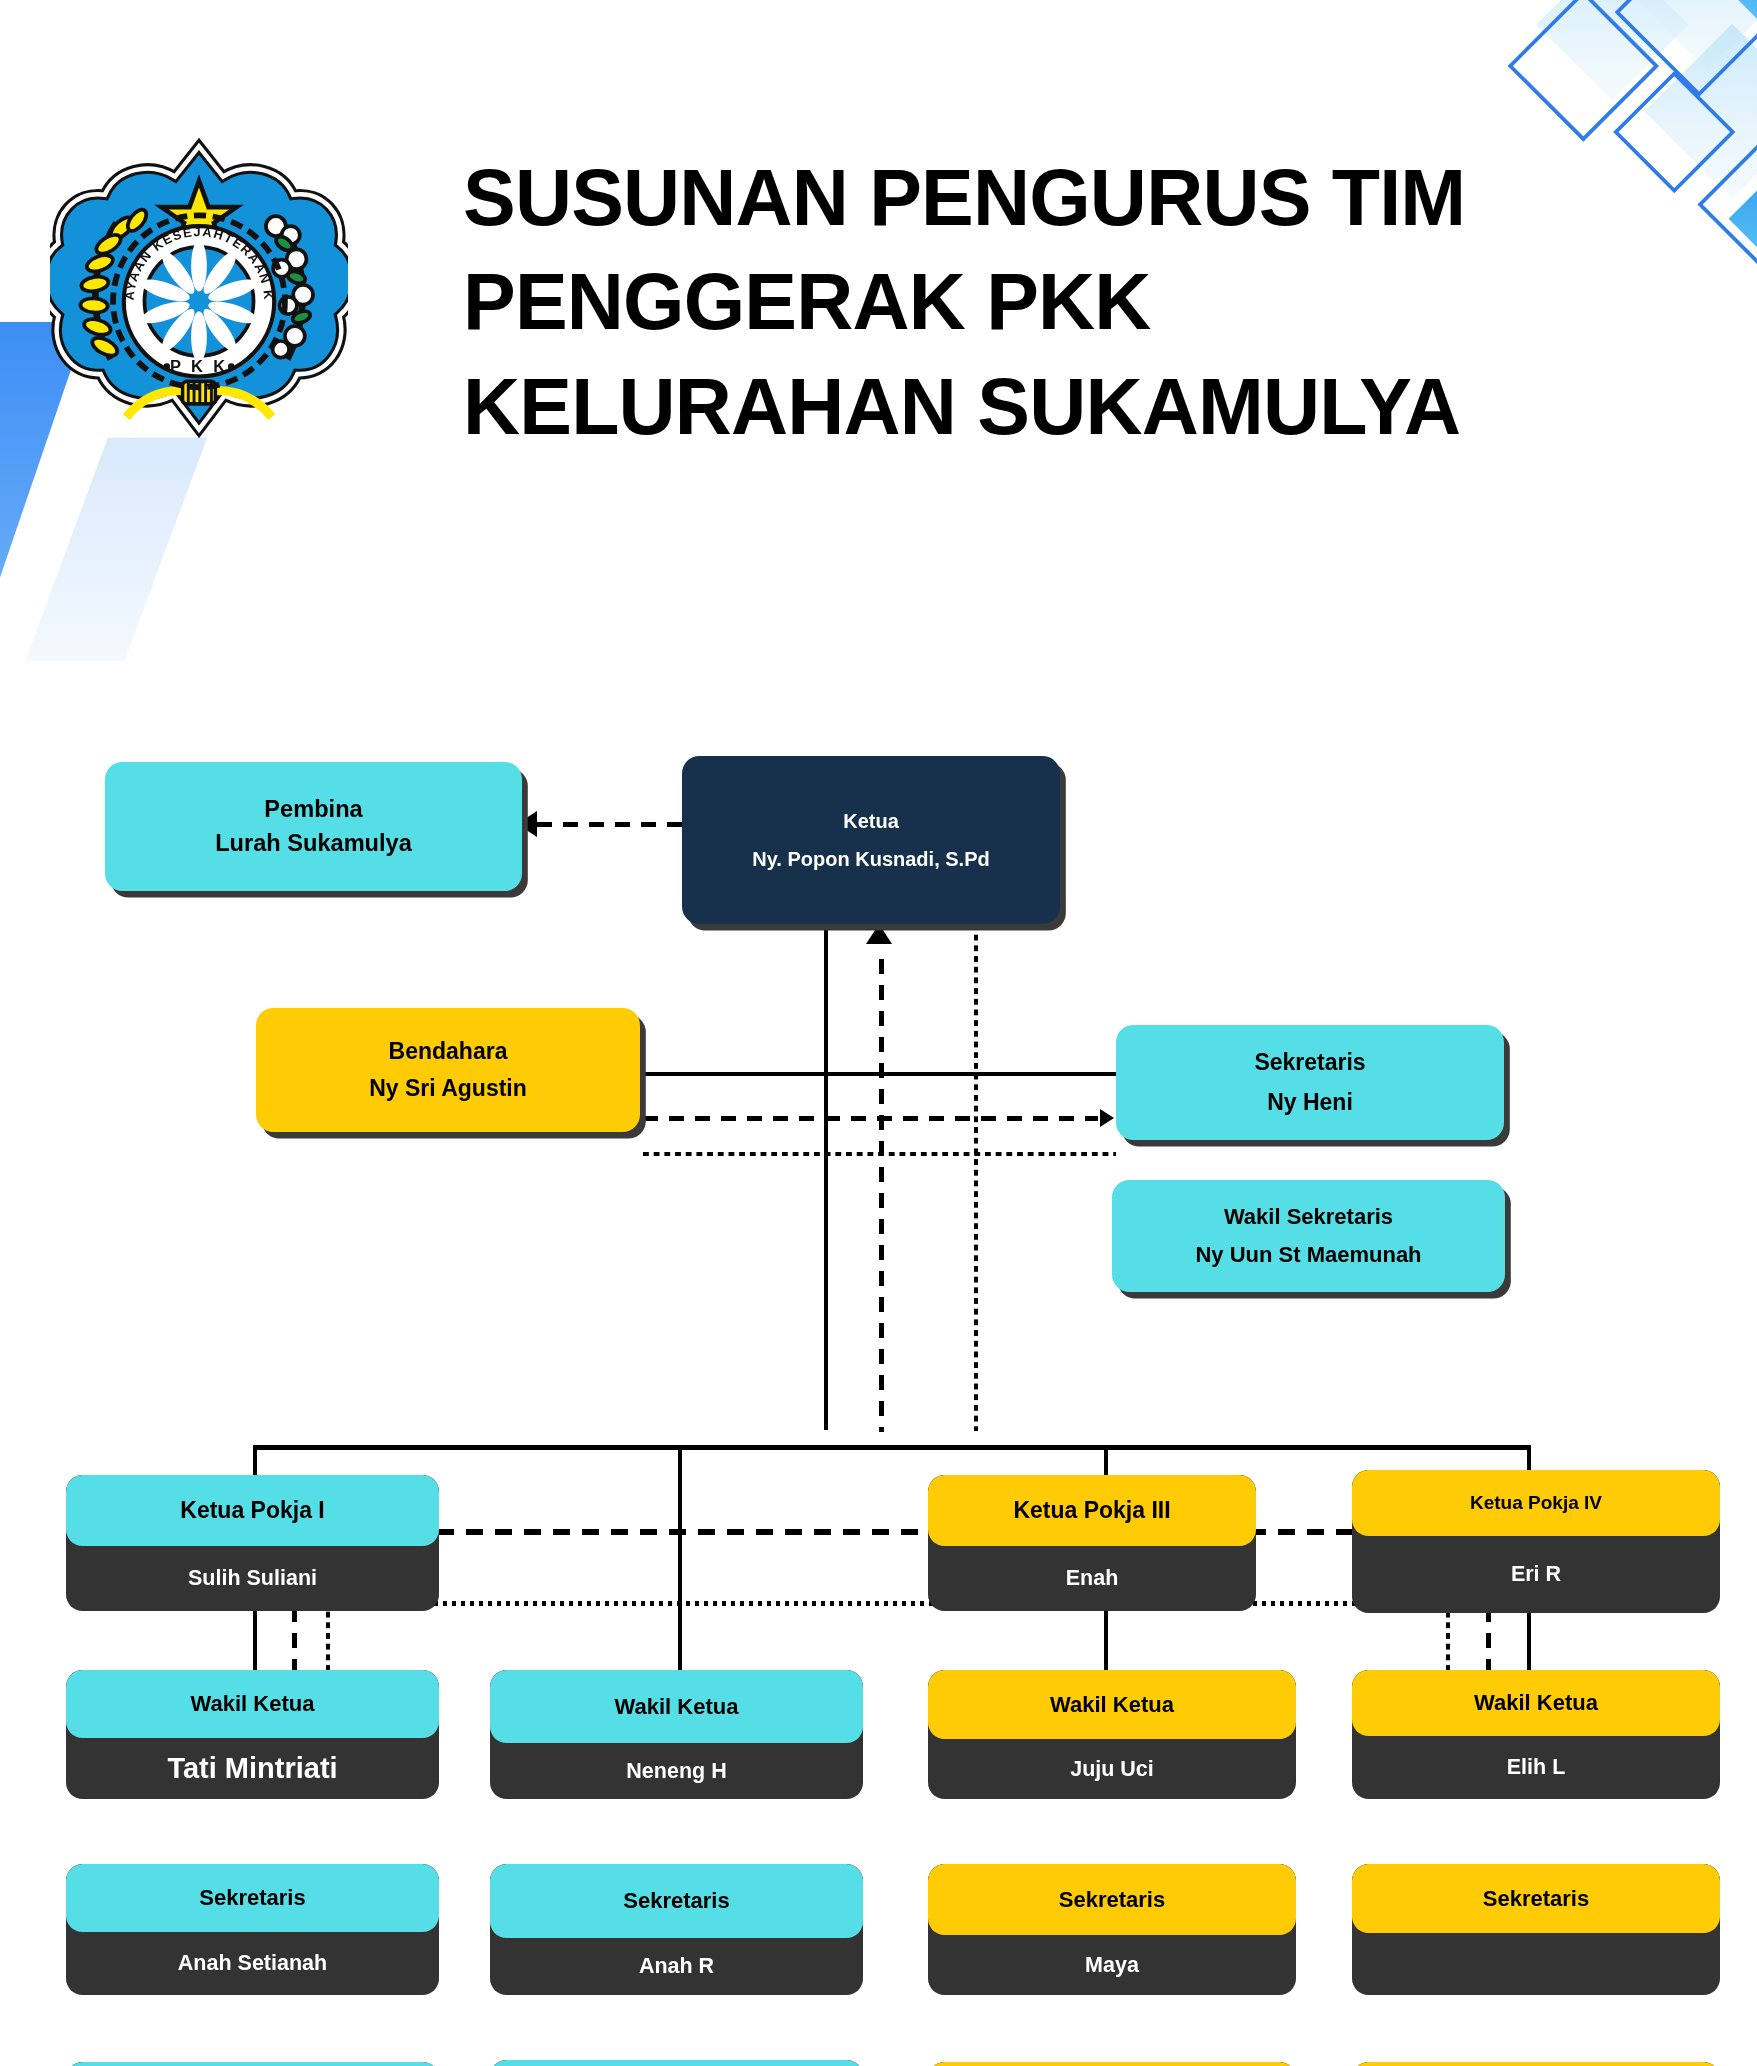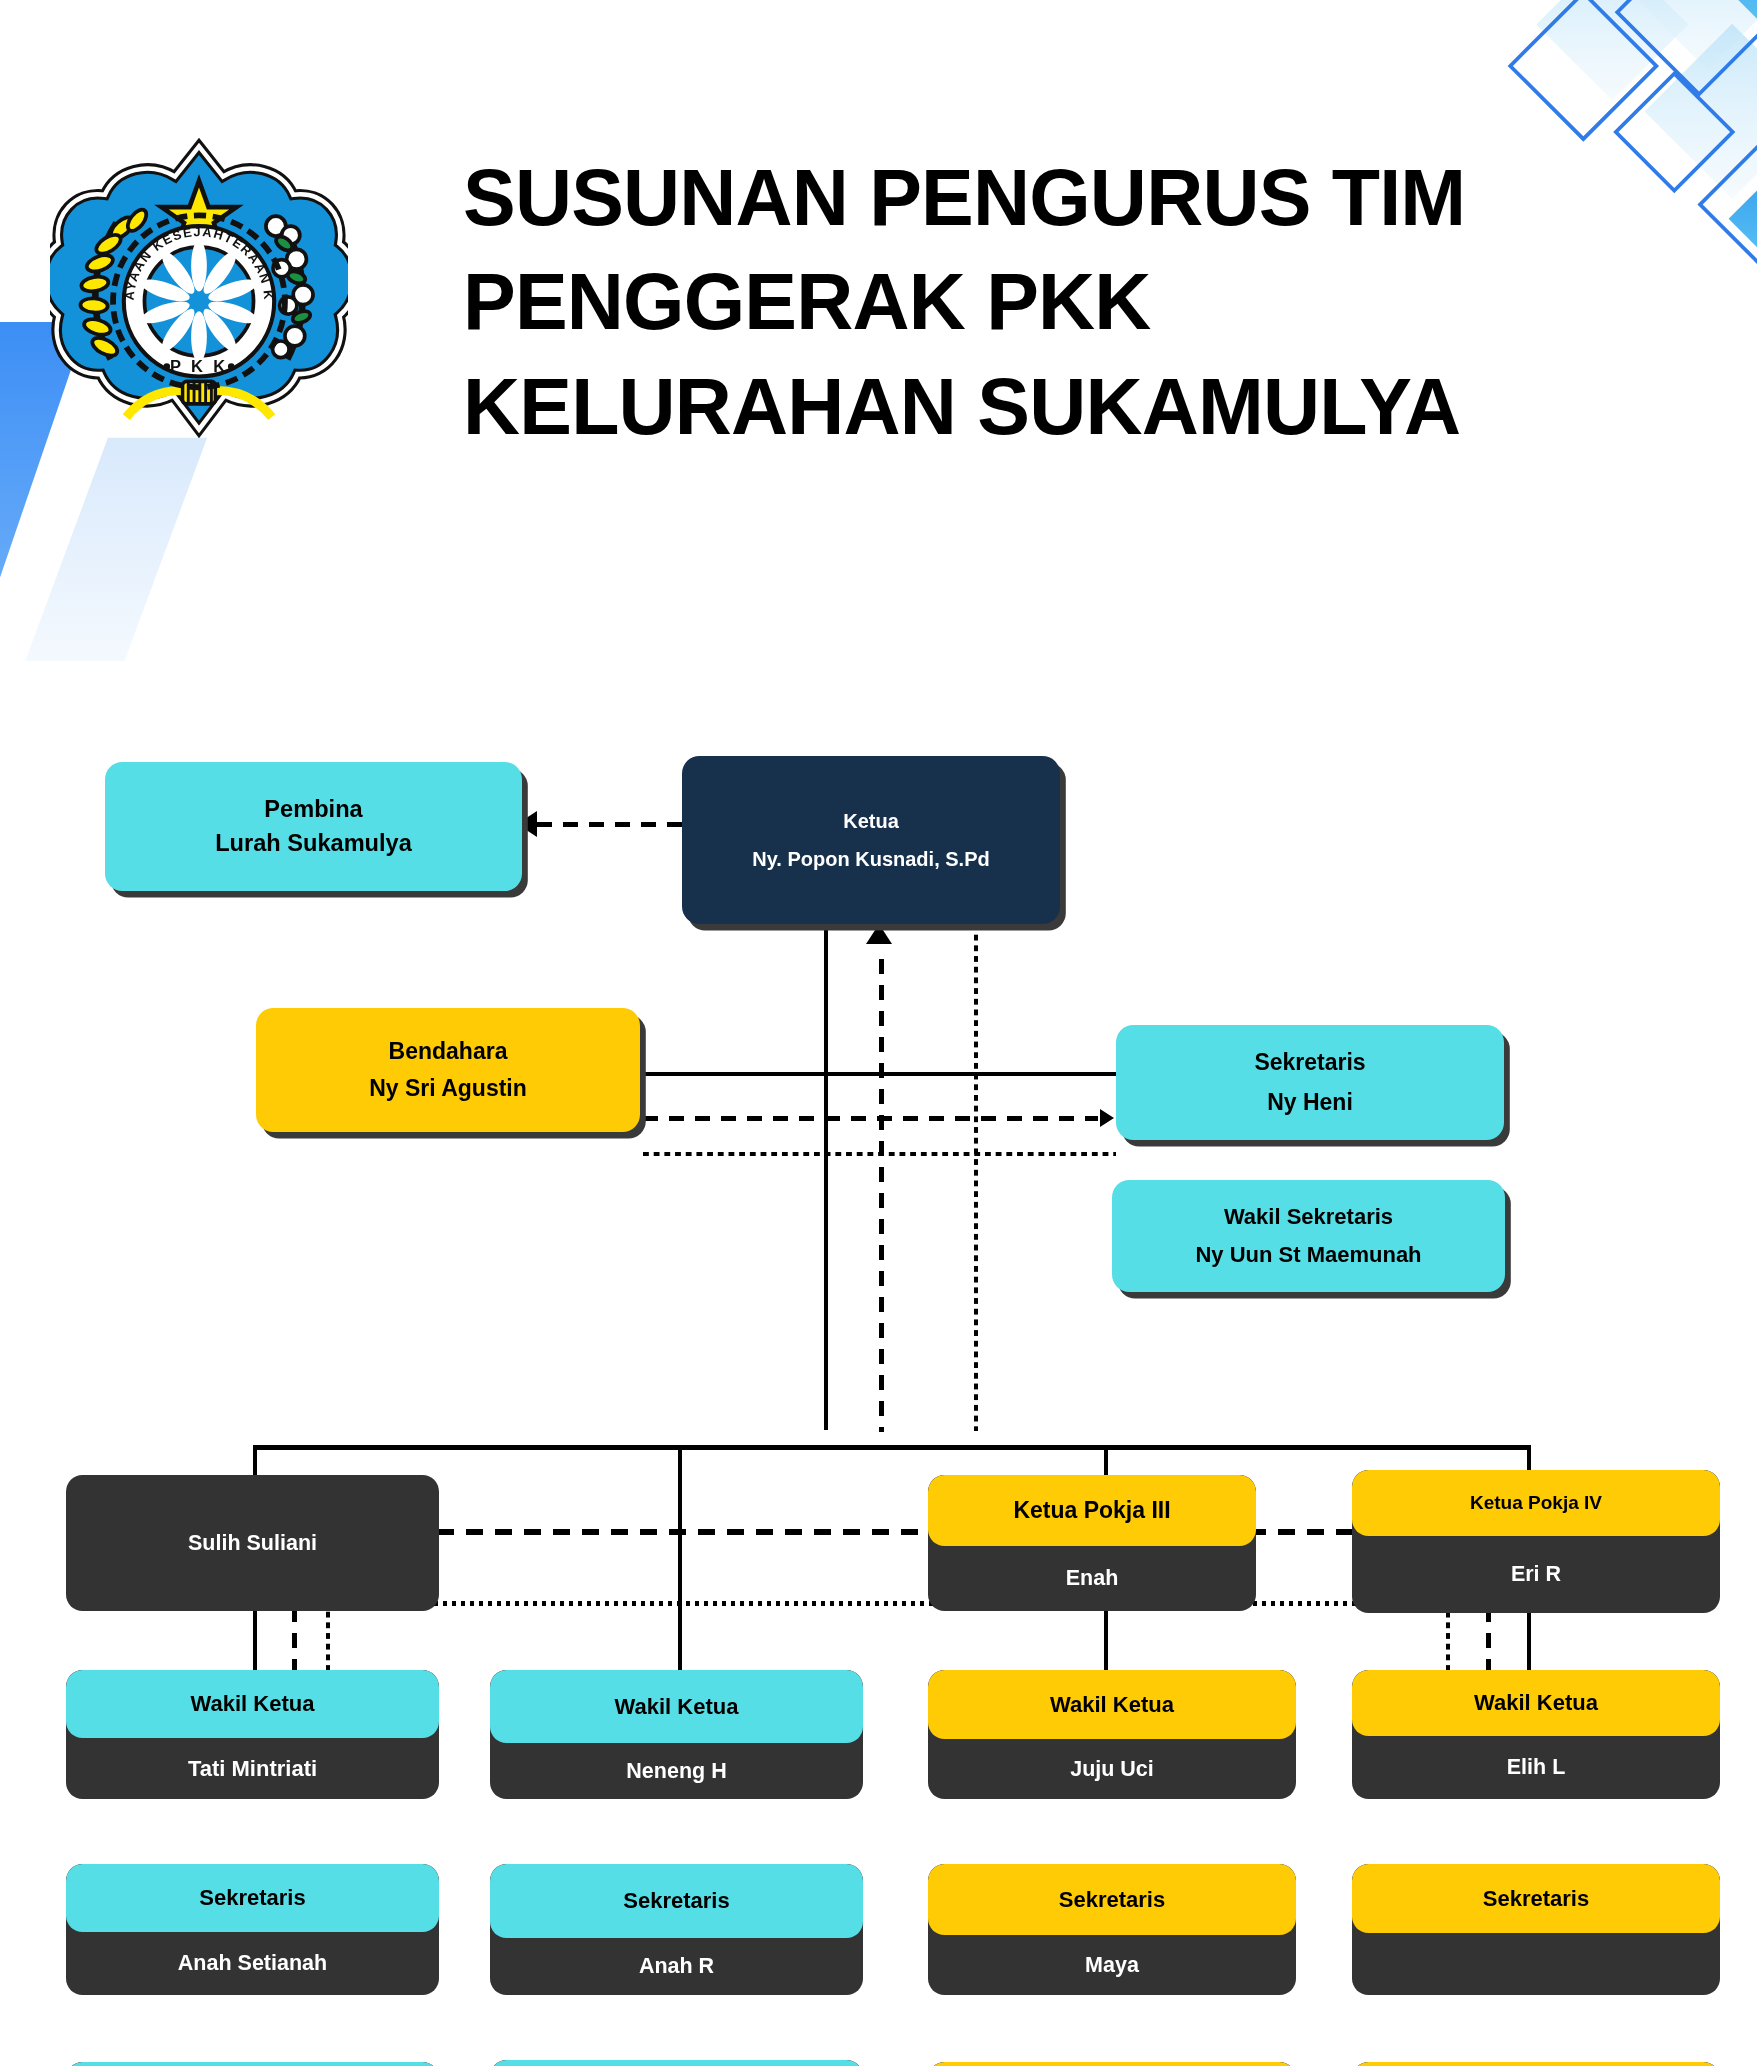--- a/index.html
+++ b/index.html
@@ -328,27 +328,28 @@
       <span class="role">Sekretaris</span>
       <span class="name">Ny Heni</span>
     </div>
 
     <div class="node cyan" id="node-wakil-sekretaris" style="left:1112px; top:1180px; width:393px; height:112px; font-size:22px; line-height:1.75;">
       <span class="role">Wakil Sekretaris</span>
       <span class="name">Ny Uun St Maemunah</span>
     </div>
 
     <div class="card" style="left:66px; top:1475px; width:373px; height:136px;">
+      <div class="cap cyan" style="height:71px; font-size:23px;">Ketua Pokja I</div>
       <div class="body" style="font-size:21.5px;">
         <span class="mname">Sulih Suliani</span>
       </div>
     </div>
     <div class="card" style="left:66px; top:1670px; width:373px; height:129px;">
       <div class="cap cyan" style="height:68px; font-size:22px;">Wakil Ketua</div>
-      <div class="body" style="font-size:22px;">
+      <div class="body" style="font-size:29px;">
         <span class="mname">Tati Mintriati</span>
       </div>
     </div>
     <div class="card" style="left:66px; top:1864px; width:373px; height:131px;">
       <div class="cap cyan" style="height:68px; font-size:22px;">Sekretaris</div>
       <div class="body" style="font-size:21.5px;">
         <span class="mname">Anah Setianah</span>
       </div>
     </div>
     <div class="card" style="left:66px; top:2062px; width:373px; height:397px;">

